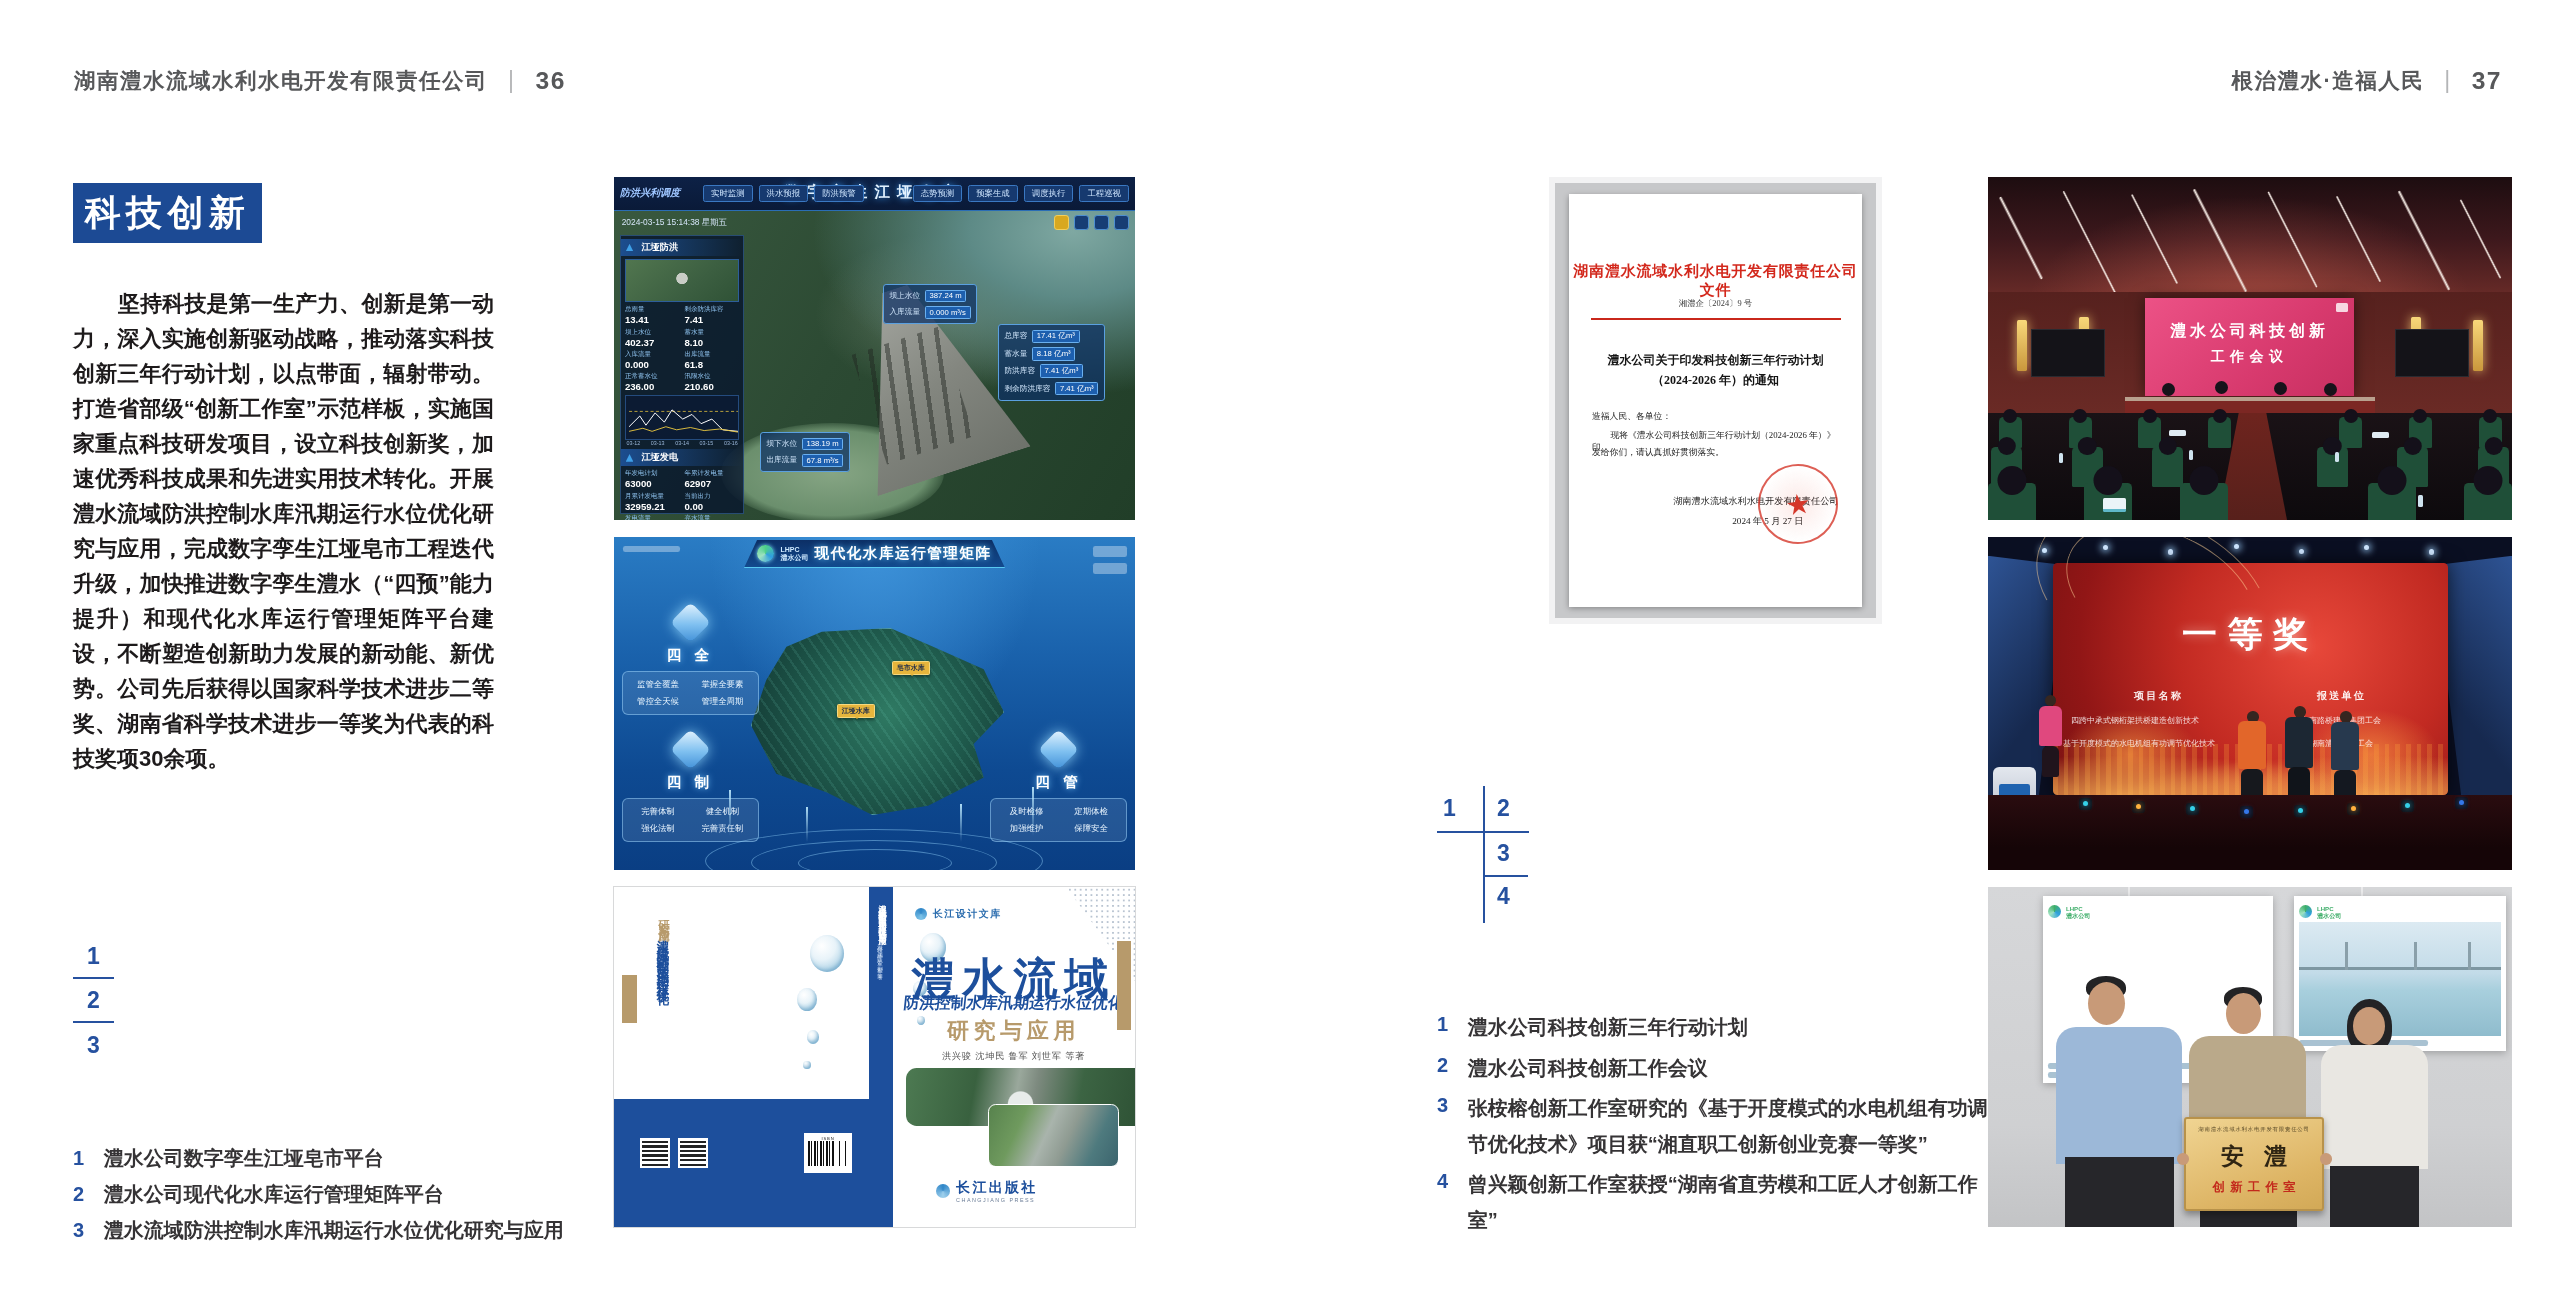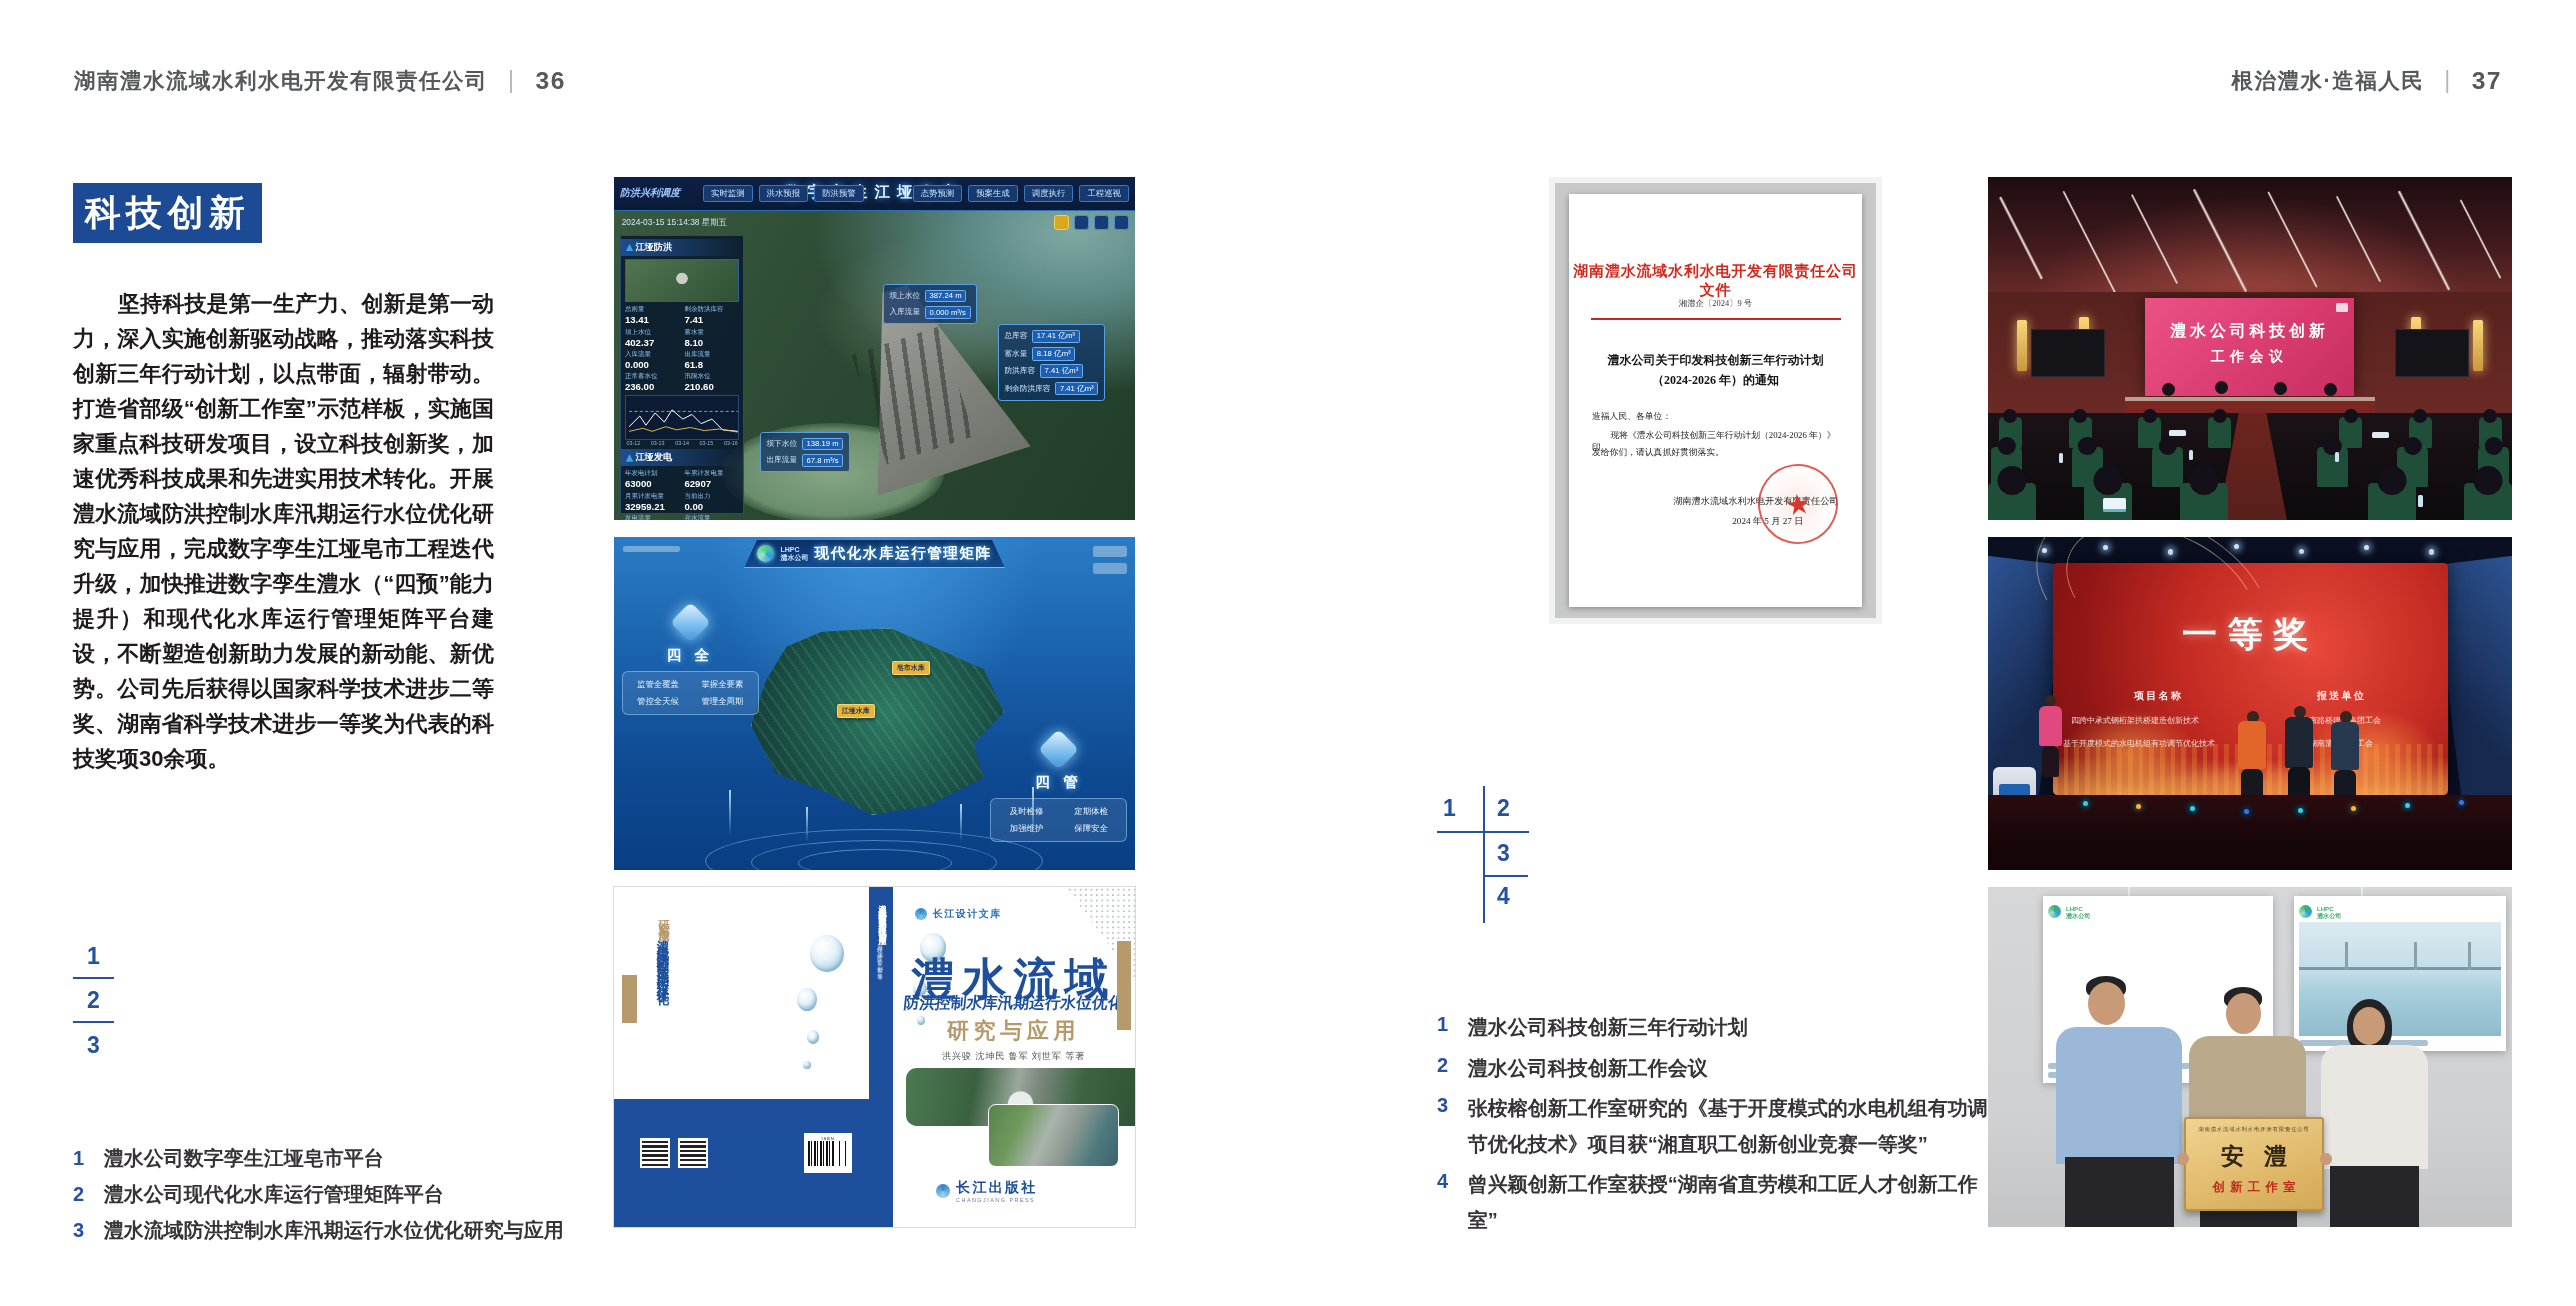--- a/index.html
+++ b/index.html
@@ -47,21 +47,21 @@
   #f1 .ttl{left:0;top:5.4px;width:521px;text-align:center;color:#e2f2ff;font-size:15.4px;font-weight:700;letter-spacing:7px;text-shadow:0 0 7.7px #3aa0ff}
   #f1 .corner{left:6.1px;top:9.2px;font-size:10px;font-weight:700;font-style:italic;color:#9fc6ff}
   #f1 .tabs{top:7.7px;display:flex;gap:6.1px}
   #f1 .tab{background:#16396f;border:0.8px solid #3a78c2;border-radius:2.3px;color:#cfe6ff;font-size:8.4px;padding:2.3px 7px;white-space:nowrap}
   #f1 .time{left:7.7px;top:40px;font-size:8.4px;color:#d5e5f8}
   #f1 .icns{right:6.1px;top:38px;display:flex;gap:4.6px}
   #f1 .ic{width:15.4px;height:15.4px;border-radius:3.1px;background:#173d74;border:0.8px solid #4d8ed0}
   #f1 .ic.y{background:#d8a81f;border-color:#f4cf5a}
   #f1 .sb{left:6.1px;top:58px;width:124px;height:279px;background:rgba(6,20,45,.80);border:0.8px solid rgba(70,130,200,.45);padding:0 3.8px}
   #f1 .sh{height:17px;margin:3.1px -3.8px 3.1px;background:linear-gradient(90deg,#1c4d8f,rgba(28,77,143,0));
-         color:#fff;font-size:9.2px;font-weight:700;display:flex;align-items:center;gap:2px;padding-left:4.6px}
+         color:#fff;font-size:9.2px;font-weight:700;display:flex;align-items:center;gap:8px;padding-left:4.6px}
   #f1 .sh .sic{width:7.7px;height:7.7px;background:#3fa0e8;clip-path:polygon(50% 0,100% 100%,0 100%)}
   #f1 .thumb{height:43px;border:0.8px solid #2d5e9a;background:
         radial-gradient(circle at 50% 45%, #c9cdc6 0 9%, rgba(0,0,0,0) 10%),
         linear-gradient(140deg,#51764f,#3c5f41 60%,#2f5236)}
   #f1 .grid{display:grid;grid-template-columns:1fr 1fr;gap:2.3px 4.6px;margin-top:3.1px}
   #f1 .sk{font-size:6.5px;color:#8fc3ef;white-space:nowrap}
   #f1 .sv{font-size:9.6px;color:#fff;font-weight:700}
   #f1 .chart{margin-top:3.1px;background:rgba(10,25,55,.6);border:0.8px solid #244b7e}
   #f1 .xlabs{display:flex;justify-content:space-between;font-size:5.4px;color:#9ab6d8;padding:0 1.5px}
   #f1 .co{position:absolute;background:rgba(13,48,100,.74);border:0.8px solid #5aa0e0;border-radius:3.1px;padding:4.6px 5.4px;display:flex;flex-direction:column;gap:3.8px}
@@ -442,20 +442,30 @@
   <div class="mod" style="left:7.7px;top:71px">
     <div class="mico"></div>
     <div class="mtitle">四 全</div>
     <div class="mpanel">
       <span class="mitem">监管全覆盖</span>
         <span class="mitem">掌握全要素</span>
       <span class="mitem">管控全天候</span>
         <span class="mitem">管理全周期</span>
     </div>
   </div>
+  <div class="mod" style="left:7.7px;top:198px">
+    <div class="mico"></div>
+    <div class="mtitle">四 制</div>
+    <div class="mpanel">
+      <span class="mitem">完善体制</span>
+        <span class="mitem">健全机制</span>
+      <span class="mitem">强化法制</span>
+        <span class="mitem">完善责任制</span>
+    </div>
+  </div>
   <div class="mod" style="right:7.7px;top:198px">
     <div class="mico"></div>
     <div class="mtitle">四 管</div>
     <div class="mpanel">
       <span class="mitem">及时检修</span>
         <span class="mitem">定期体检</span>
       <span class="mitem">加强维护</span>
         <span class="mitem">保障安全</span>
     </div>
   </div>

